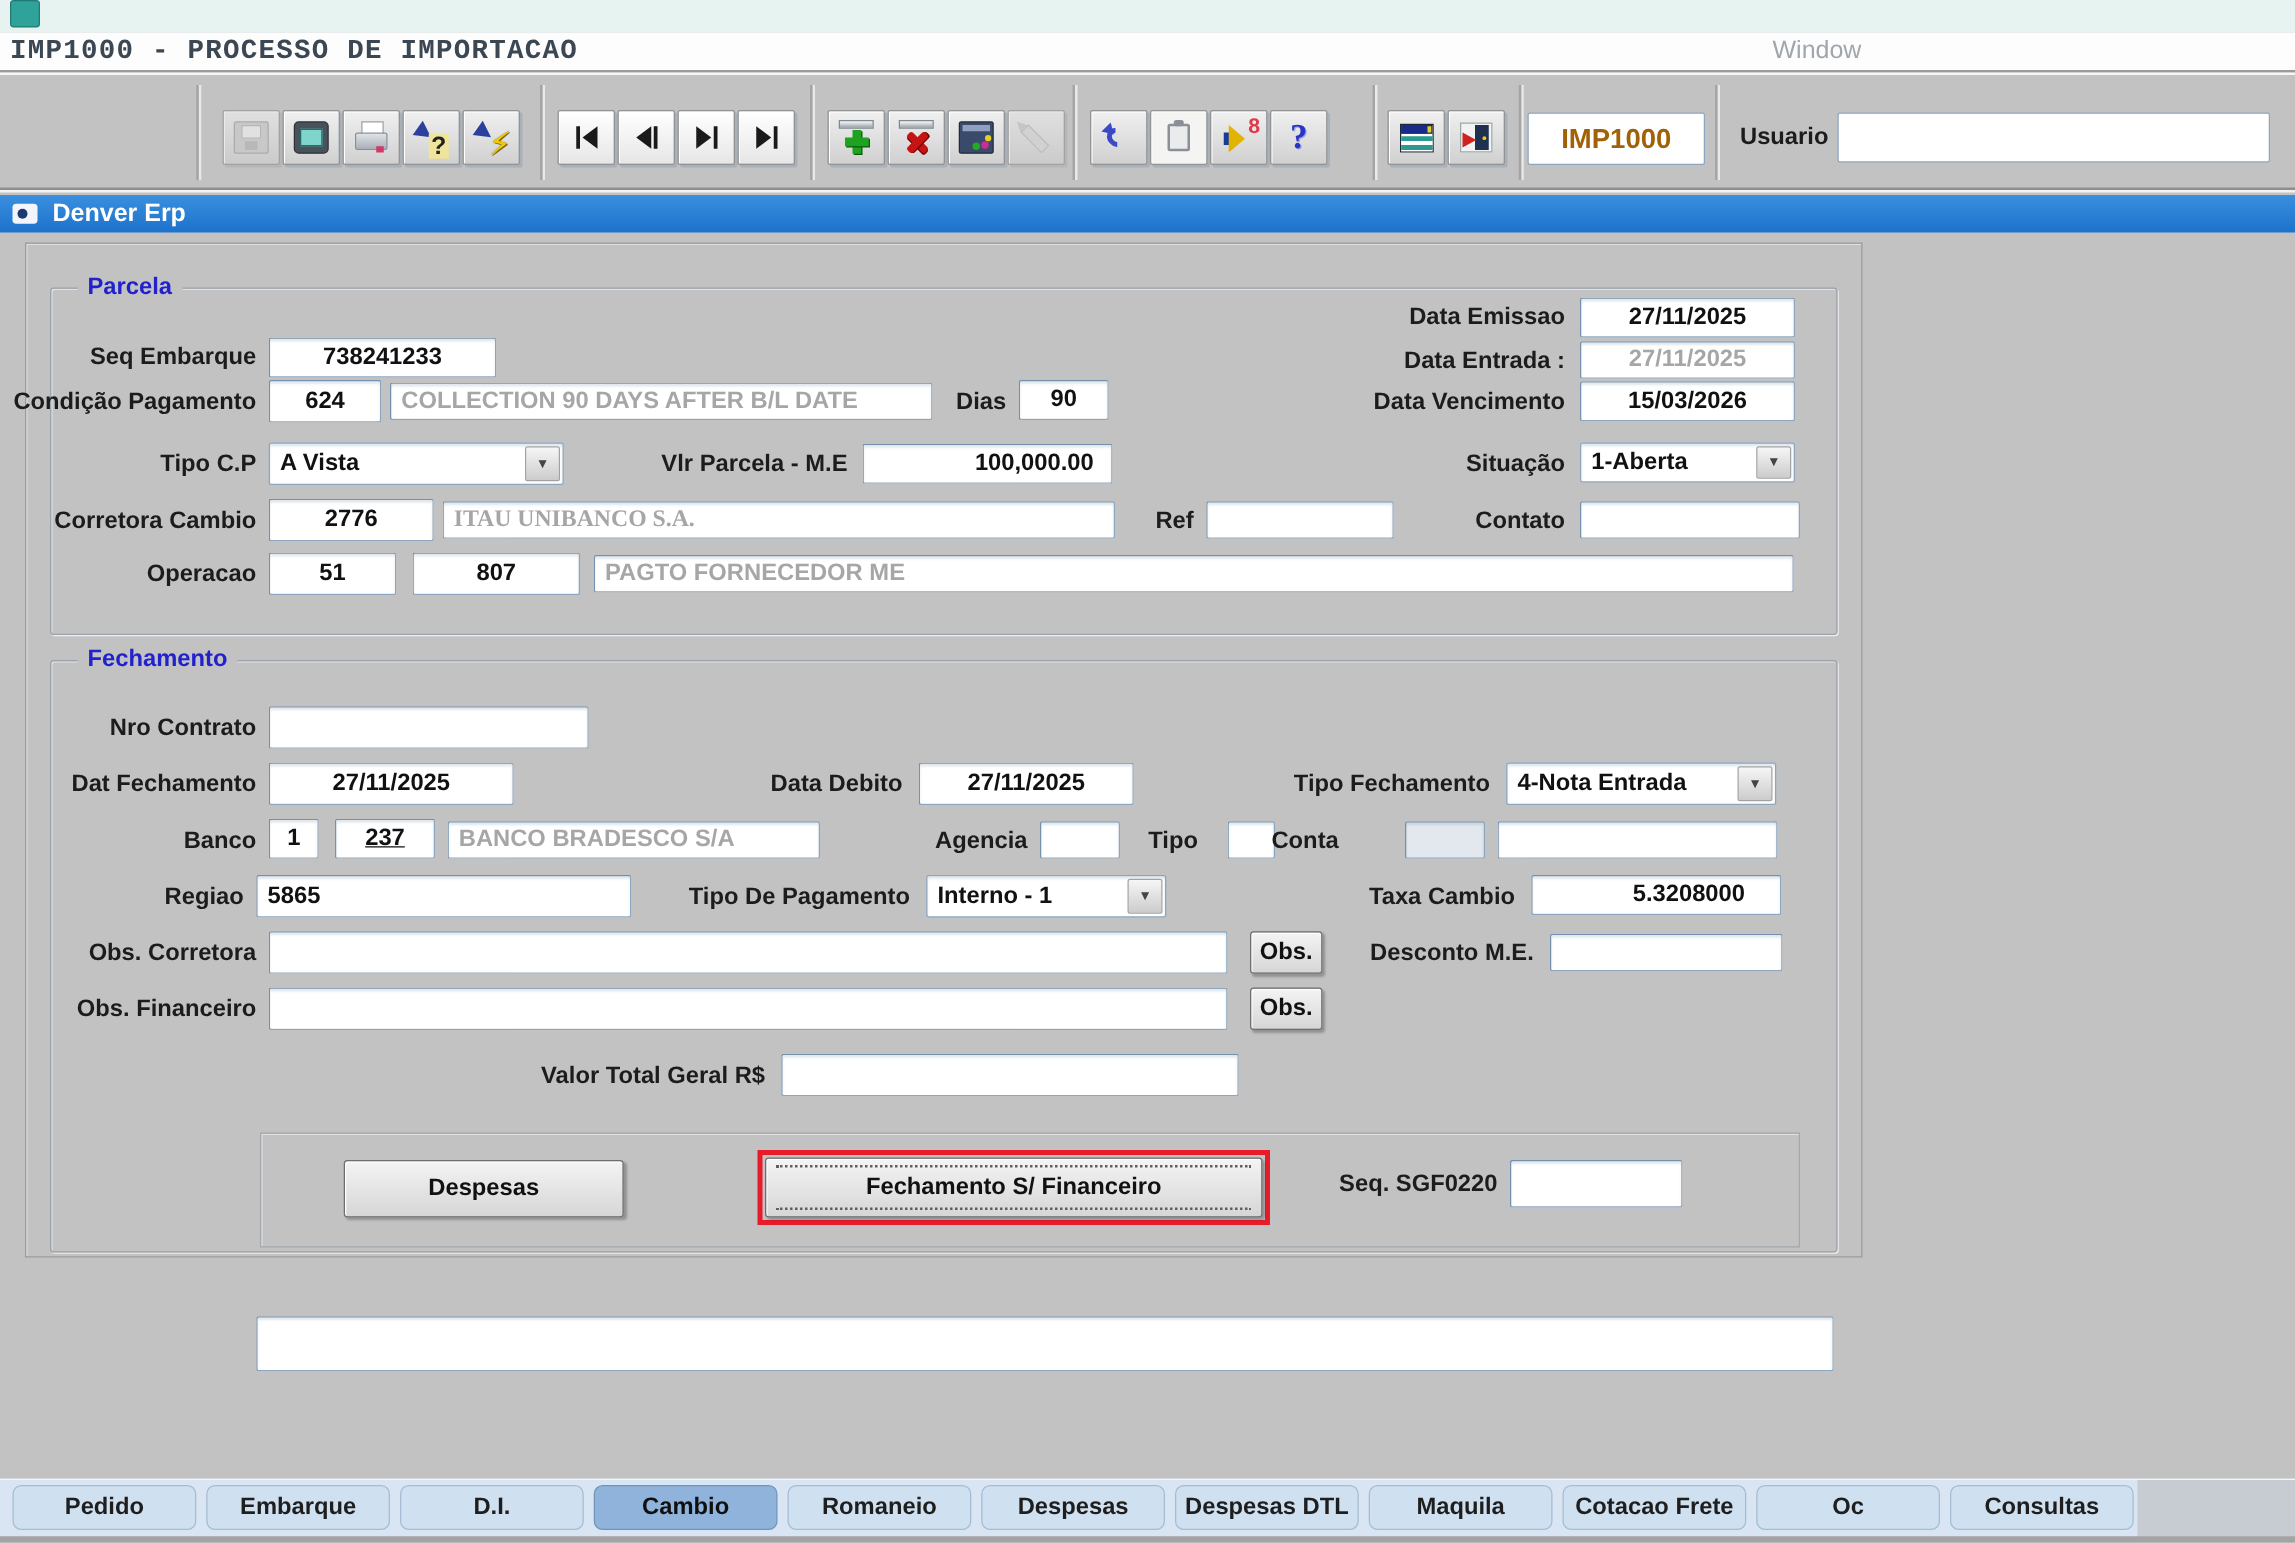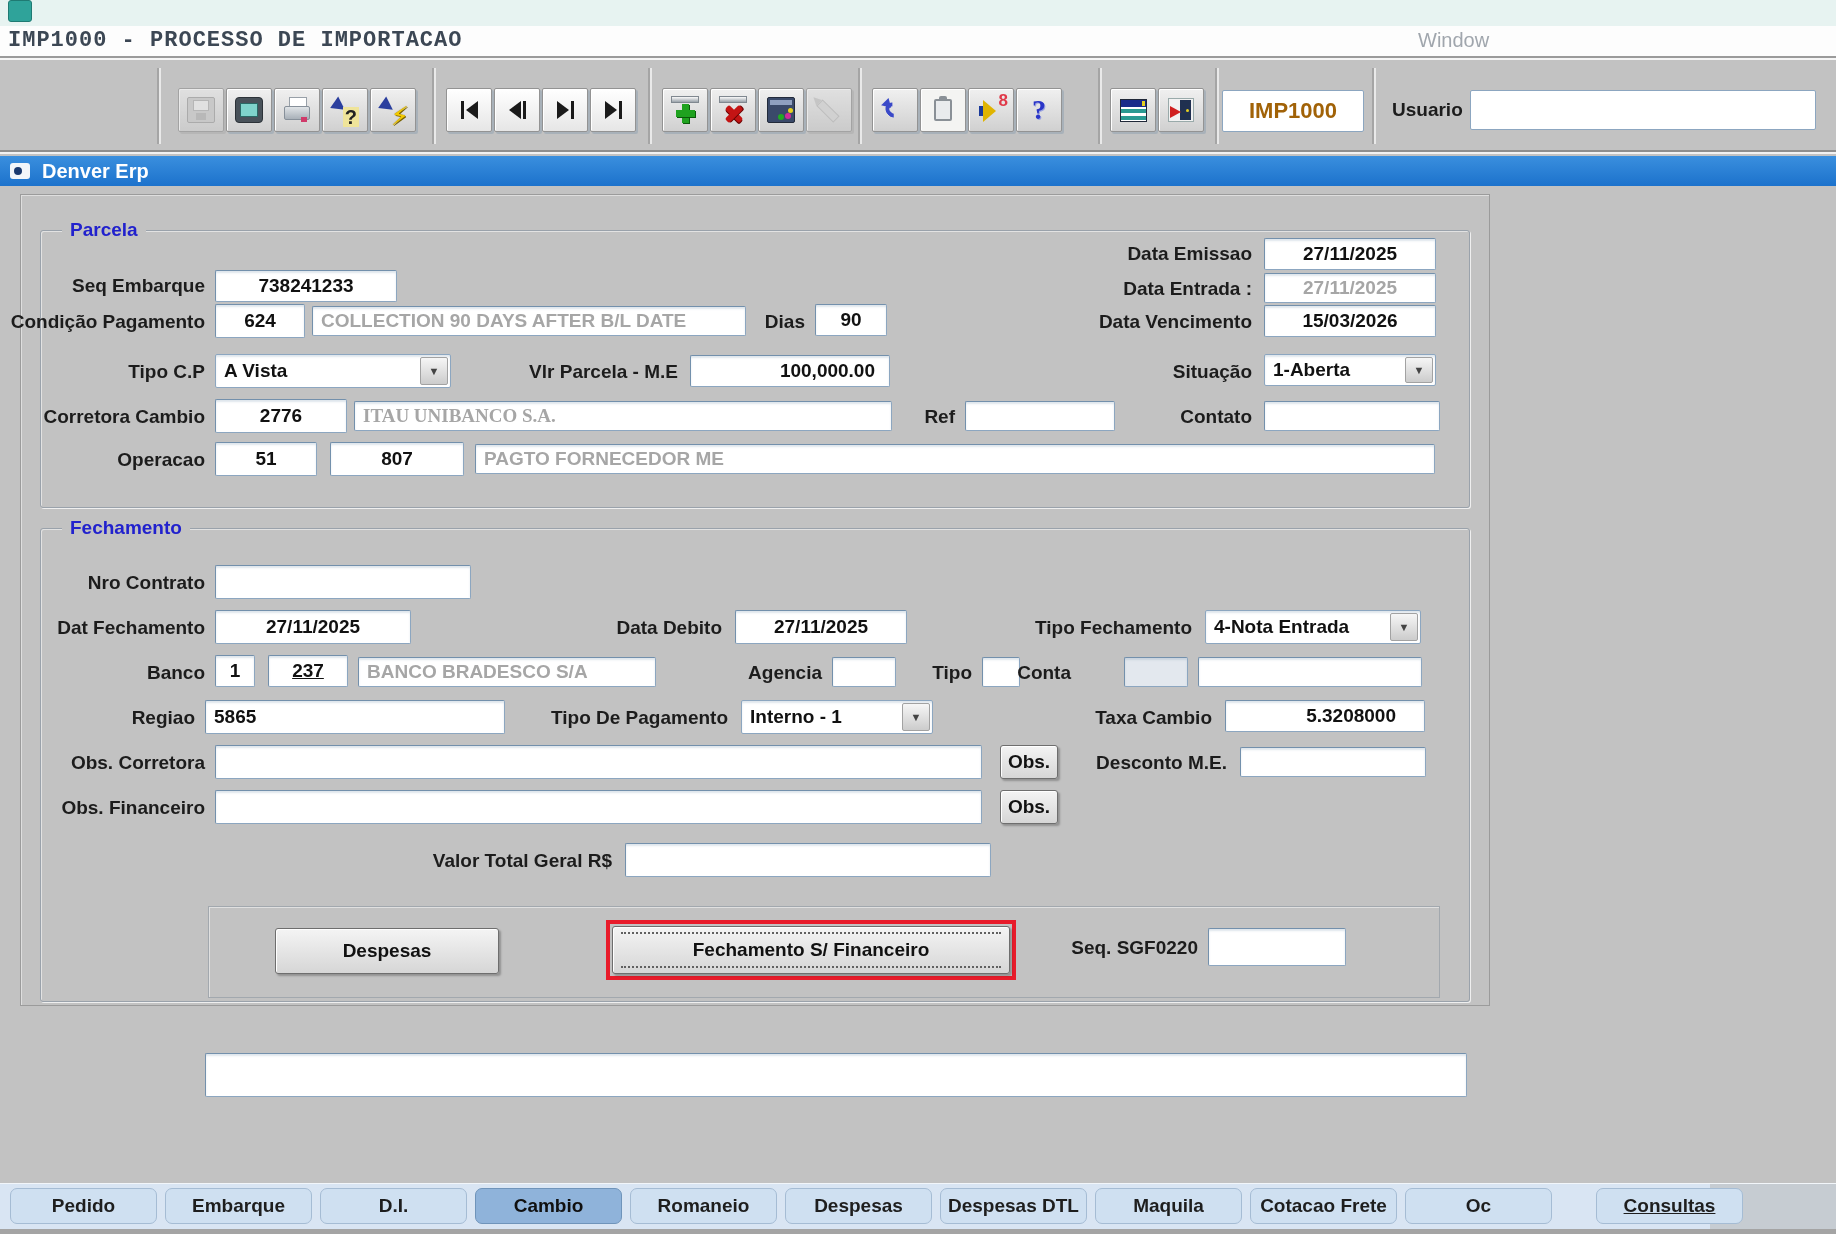--- a/index.html
+++ b/index.html
@@ -341,21 +341,21 @@
     <span>4-Nota Entrada</span>
     <span class="dd-btn">▼</span>
     </div>
 
   <span class="lbl" style="left:5px;top:657px;width:200px;">Banco</span>
   <div class="field" style="left:215px;top:655px;width:40px;height:32px;">1</div>
   <div class="field" style="left:268px;top:655px;width:80px;height:32px;text-decoration:underline;">237</div>
   <div class="field gray-text left" style="left:358px;top:657px;width:298px;height:30px;">BANCO BRADESCO S/A</div>
   <span class="lbl" style="left:690px;top:657px;width:132px;">Agencia</span>
   <div class="field" style="left:832px;top:657px;width:64px;height:30px;"></div>
-  <span class="lbl" style="left:905px;top:657px;width:67px;">Tipo</span>
+  <span class="lbl" style="left:905px;top:657px;width:67px;text-align:center;">Tipo</span>
   <div class="field" style="left:982px;top:657px;width:38px;height:30px;"></div>
   <span class="lbl" style="left:976px;top:657px;width:95px;">Conta</span>
   <div class="field disabled-bg" style="left:1124px;top:657px;width:64px;height:30px;"></div>
   <div class="field left" style="left:1198px;top:657px;width:224px;height:30px;"></div>
 
   <span class="lbl" style="left:5px;top:702px;width:190px;">Regiao</span>
   <div class="field left" style="left:205px;top:700px;width:300px;height:34px;">5865</div>
   <span class="lbl" style="left:540px;top:702px;width:188px;">Tipo De Pagamento</span>
   <div class="dd" style="left:741px;top:700px;width:192px;height:34px;">
     <span>Interno - 1</span>
@@ -391,17 +391,17 @@
   <div class="tab" style="left: 10px;">Pedido</div>
       <div class="tab" style="left: 165px;">Embarque</div>
       <div class="tab" style="left: 320px;">D.I.</div>
       <div class="tab active" style="left: 475px;">Cambio</div>
       <div class="tab" style="left: 630px;">Romaneio</div>
       <div class="tab" style="left: 785px;">Despesas</div>
       <div class="tab" style="left: 940px;">Despesas DTL</div>
       <div class="tab" style="left: 1095px;">Maquila</div>
       <div class="tab" style="left: 1250px;">Cotacao Frete</div>
       <div class="tab" style="left: 1405px;">Oc</div>
-      <div class="tab" style="left: 1596px; text-decoration: underline;">Consultas</div>
+      <div class="tab" style="left: 1560px;">Consultas</div>
     </div>
   <div class="bottom-strip"></div>
 
 </div>
 
 </body></html>

